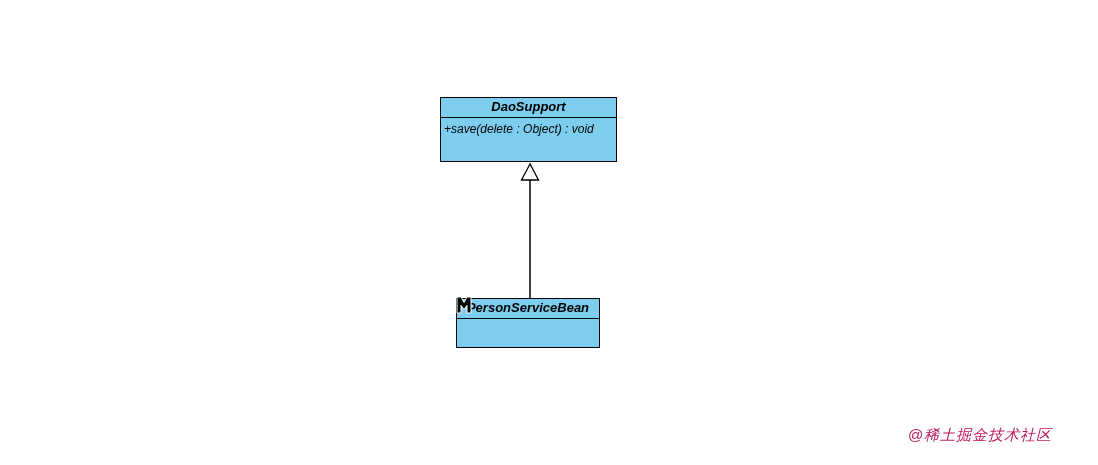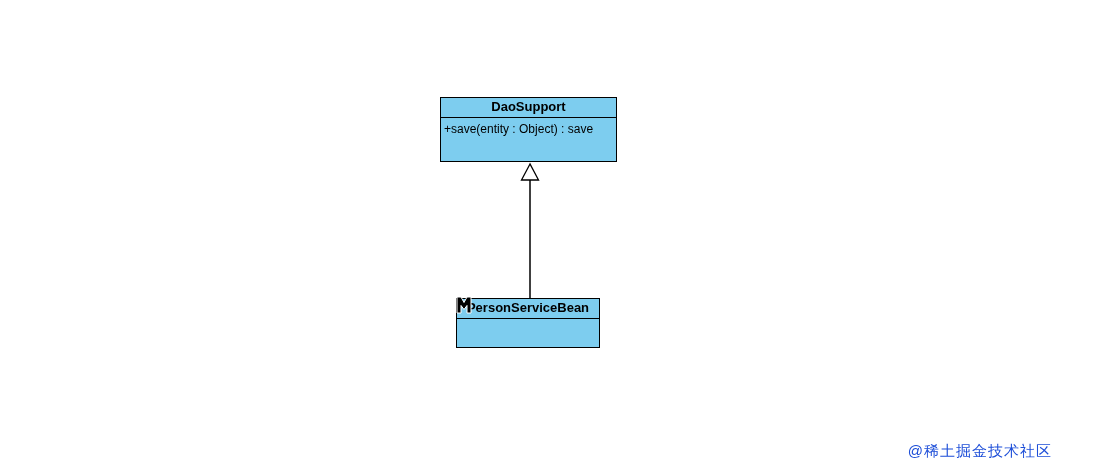--- a/index.html
+++ b/index.html
@@ -7,20 +7,21 @@
     padding: 0;
     background: #ffffff;
     font-family: "Liberation Sans", sans-serif;
   }
   .canvas {
     position: relative;
     width: 1066px;
     height: 465px;
     background: #ffffff;
     overflow: hidden;
+    font-style: italic;
   }
   .uml-class {
     position: absolute;
     box-sizing: border-box;
     border: 1.5px solid #000000;
     background: #7dcdef;
   }
   .uml-class .title {
     box-sizing: border-box;
     border-bottom: 1.5px solid #000000;
@@ -66,36 +67,36 @@
     position: absolute;
     left: 456px;
     top: 296px;
     width: 16px;
     height: 18px;
     pointer-events: none;
   }
   .watermark {
     position: absolute;
     right: 14px;
-    bottom: 4px;
+    bottom: 20px;
     font-size: 15px;
-    color: #1d4ed8;
+    color: #be185d;
     letter-spacing: 1px;
     white-space: nowrap;
   }
 </style>
 </head>
 <body>
 
 <div class="canvas">
 
   <div class="uml-class box-daosupport">
     <div class="title">DaoSupport</div>
     <div class="members">
-      <div>+save(entity : Object) : save</div>
+      <div>+save(delete : Object) : void</div>
     </div>
   </div>
 
   <svg class="generalization-svg" viewBox="0 0 30 140">
     <line x1="15" y1="18" x2="15" y2="136" stroke="#000000" stroke-width="1.5"></line>
     <polygon points="15,2 6.5,18 23.5,18" fill="#ffffff" stroke="#000000" stroke-width="1.3"></polygon>
   </svg>
 
   <div class="uml-class box-personservicebean">
     <div class="title">PersonServiceBean</div>

